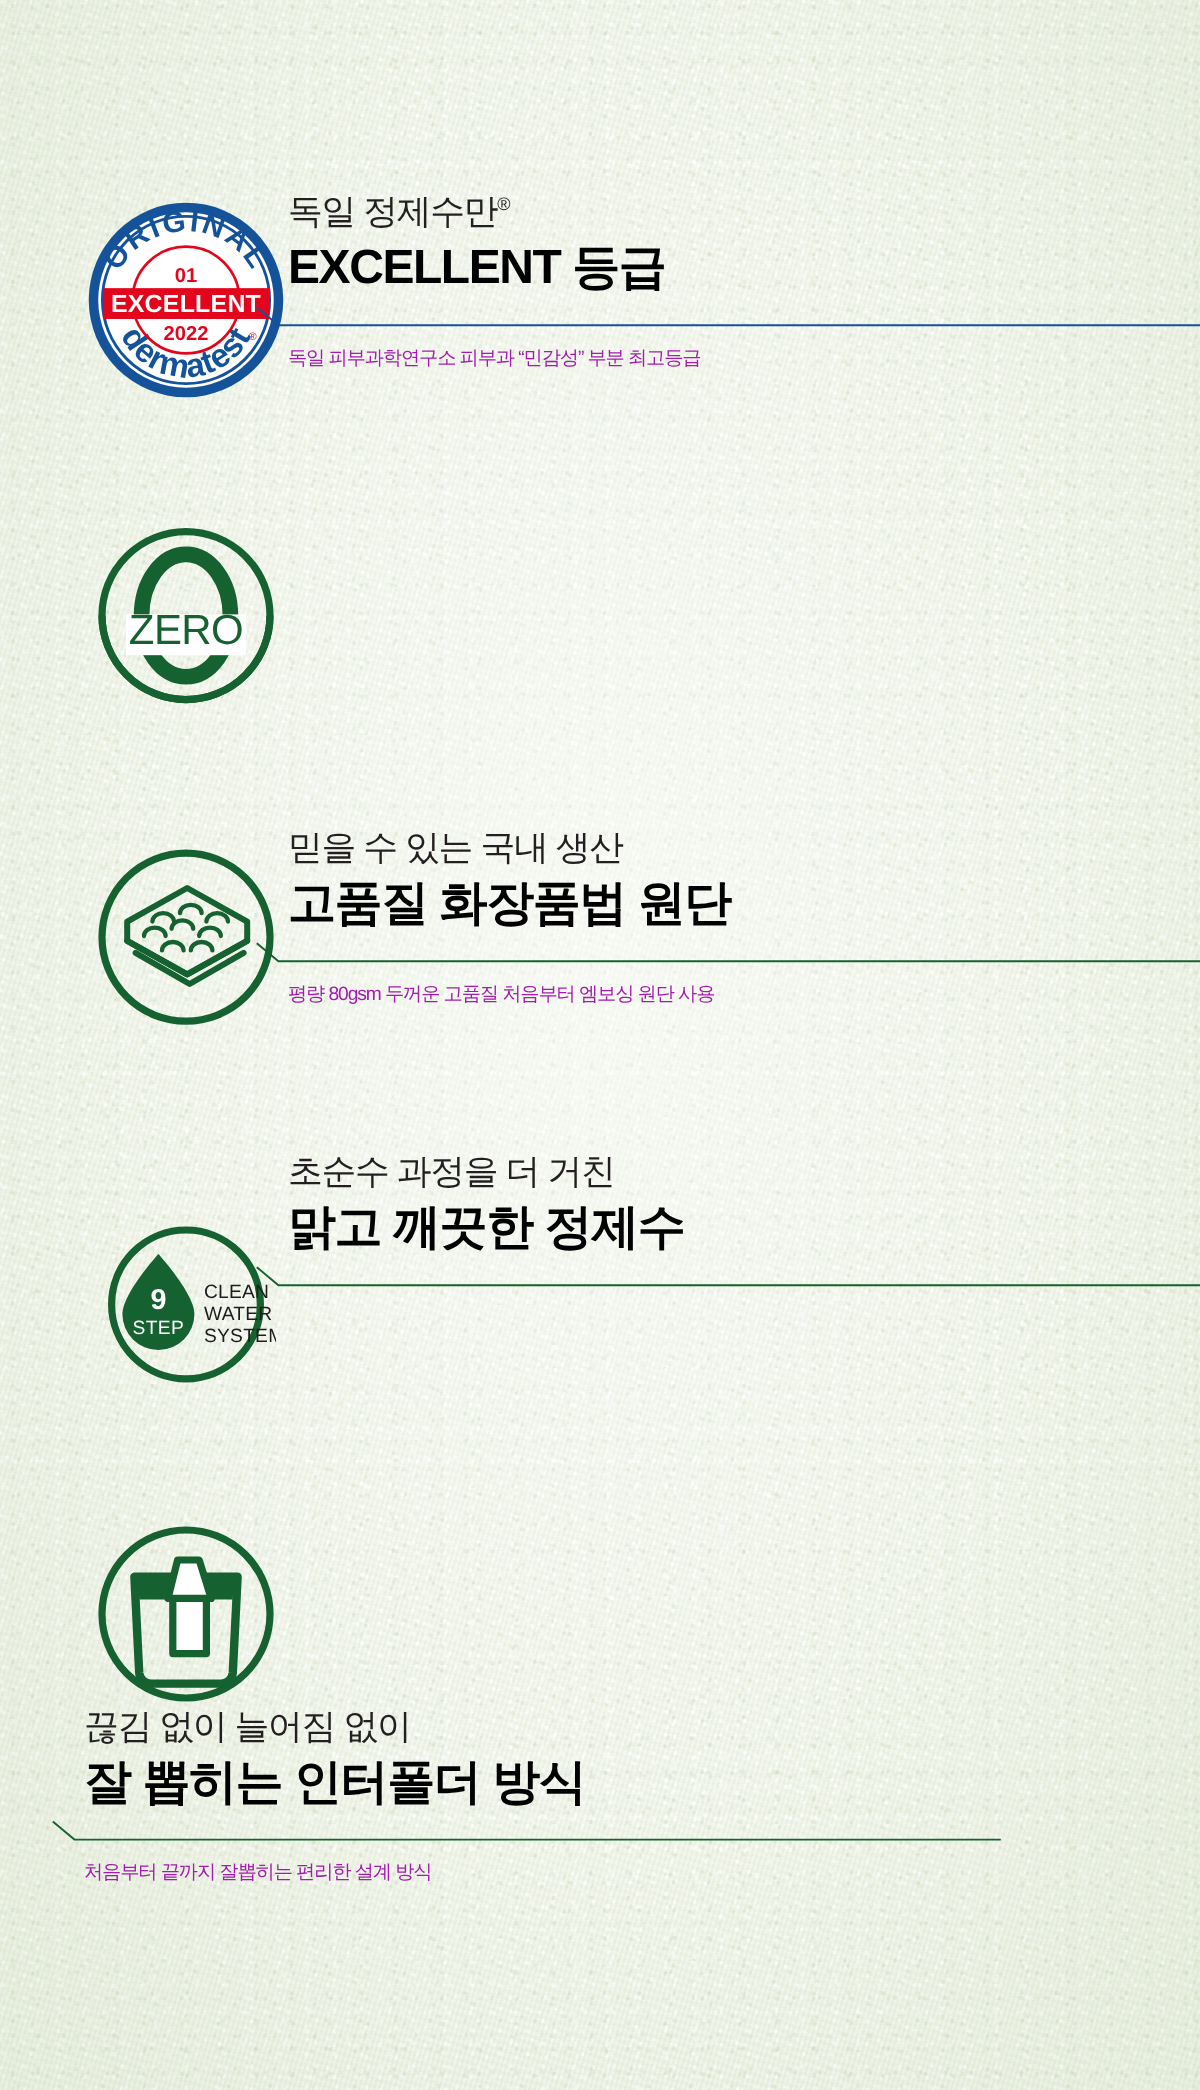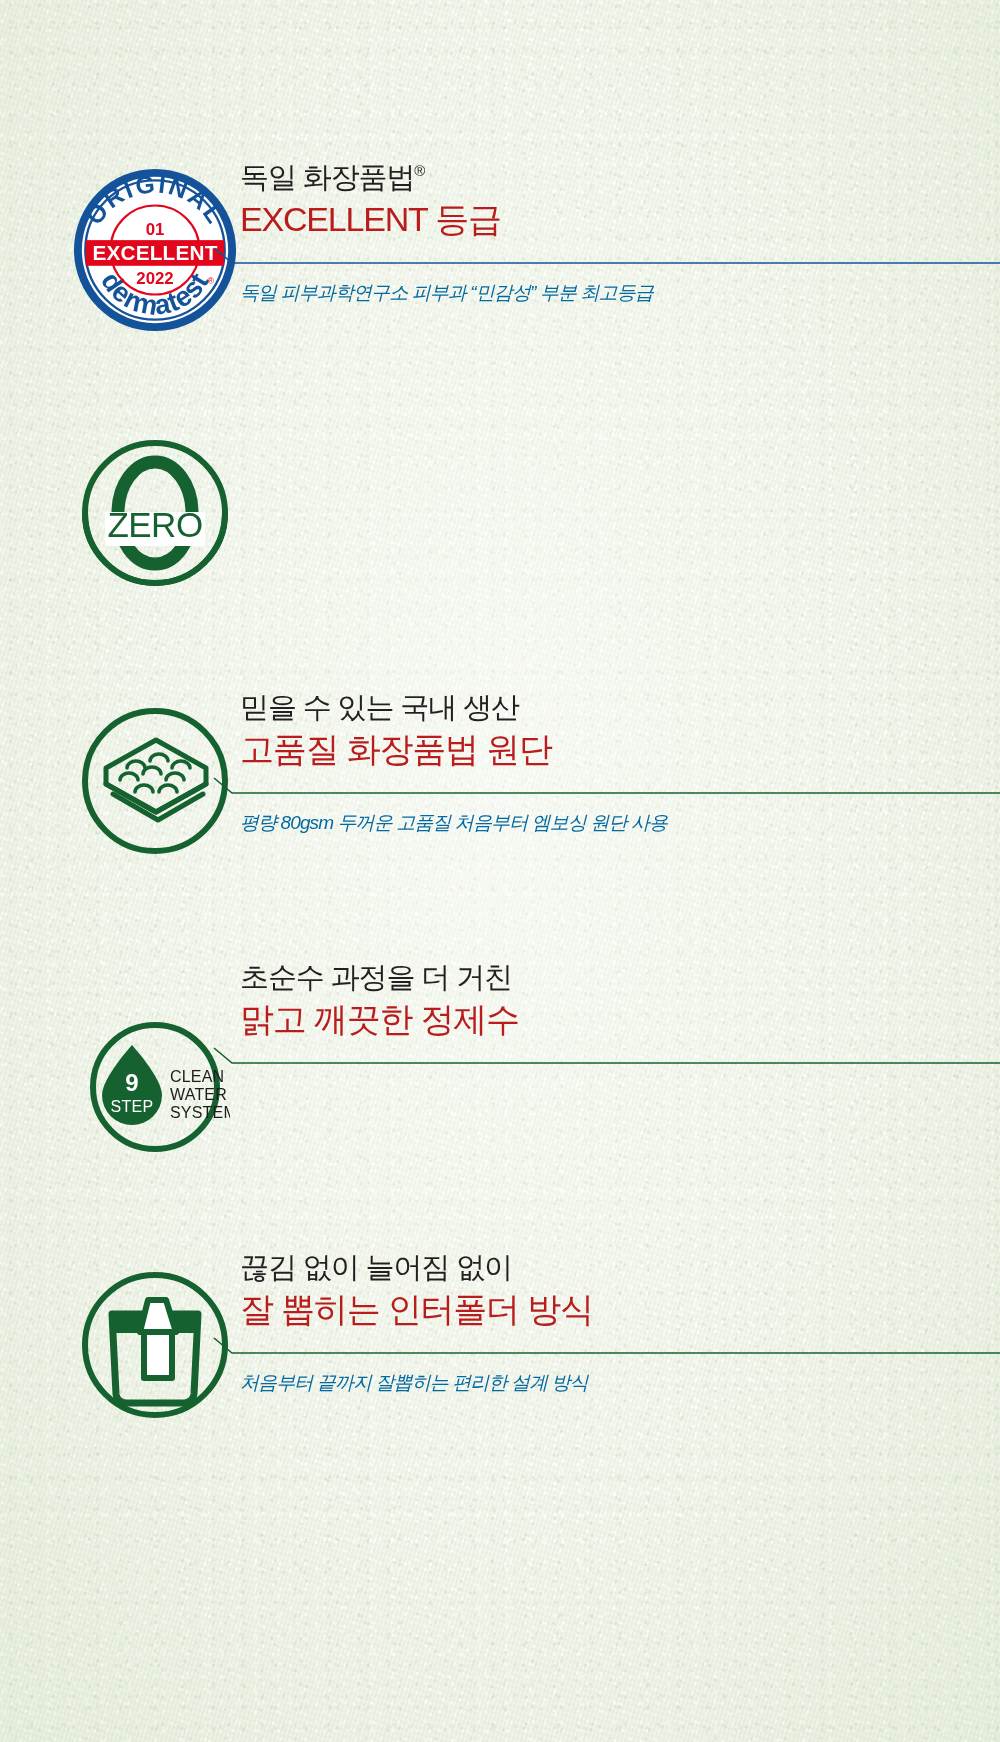--- a/index.html
+++ b/index.html
@@ -69,50 +69,49 @@
 
   .f-title-sm {
     font-size: 29px;
     font-weight: 500;
     color: #231f20;
     letter-spacing: -1.1px;
     line-height: 1.32;
     white-space: nowrap;
   }
   .f-title-lg {
-    font-size: 34px;
-    font-weight: 400;
-    color: #b91c1c;
+    font-size: 40px;
+    font-weight: 700;
+    color: #000000;
     letter-spacing: -1.2px;
     line-height: 1.30;
     white-space: nowrap;
     margin-top: 1px;
   }
   .reg { font-size: 15px; vertical-align: super; letter-spacing: 0; }
 
   .divider-wrap { position: relative; height: 22px; margin-top: 7px; }
   .divider-wrap svg { position: absolute; left: -26px; top: 0; overflow: visible; }
 
   .f-desc {
-    font-size: 19px;
+    font-size: 16px;
     font-weight: 400;
-    color: #0369a1;
+    color: #a21caf;
     letter-spacing: -0.9px;
     line-height: 1.48;
     margin-top: 9px;
     white-space: pre-line;
-    font-style: italic;
   }
 
   
   #feature-dermatest { top: 158px; left: 70px; width: 880px; }
   #feature-zero      { top: 424px; left: 70px; width: 880px; }
   #feature-fabric    { top: 688px; left: 70px; width: 880px; justify-content: flex-end; }
   #feature-water     { top: 958px; left: 70px; width: 880px; }
-  #feature-interfold { top: 1248px; left: 70px; width: 880px; }
+  #feature-interfold { top: 1248px; left: 70px; width: 880px; flex-direction: column; }
 
   #feature-dermatest .icon-slot { padding-top: 6px; }
   #feature-zero .icon-slot      { padding-top: 14px; }
   #feature-fabric .icon-slot    { padding-top: 18px; }
   #feature-water .icon-slot     { padding-top: 54px; }
   #feature-interfold .icon-slot { padding-top: 22px; }
 
   #feature-water .text-slot  { padding-top: 0; }
 
   .badge-svg, .icon-svg { display: block; }
@@ -147,21 +146,21 @@
         <path d="M 41 86 A 45 45 0 0 1 131 86" fill="none" stroke="#e3051b" stroke-width="2.2"></path>
         <path d="M 41 86 A 45 45 0 0 0 131 86" fill="none" stroke="#e3051b" stroke-width="2.2"></path>
         <text x="86" y="71" text-anchor="middle" font-family="'Liberation Sans',sans-serif" font-size="17" font-weight="700" fill="#e3051b">01</text>
         <rect x="16" y="76" width="140" height="26" fill="#e3051b"></rect>
         <text x="86" y="96" text-anchor="middle" font-family="'Liberation Sans',sans-serif" font-size="21" font-weight="700" fill="#ffffff" letter-spacing="0.2">EXCELLENT</text>
         <text x="86" y="120" text-anchor="middle" font-family="'Liberation Sans',sans-serif" font-size="17" font-weight="700" fill="#e3051b">2022</text>
         <text x="139" y="120" font-family="'Liberation Sans',sans-serif" font-size="9" fill="#e3051b">®</text>
       </svg>
     </div>
     <div class="text-slot">
-      <div class="f-title-sm"><span>독일 화장품법</span><span class="reg">®</span></div>
+      <div class="f-title-sm"><span>독일 정제수만</span><span class="reg">®</span></div>
       <div class="f-title-lg">EXCELLENT 등급</div>
       <div class="divider-wrap">
         <svg width="790" height="22" viewBox="0 0 790 22">
           <path d="M 0 0 L 18 15 L 790 15" fill="none" stroke="#14539a" stroke-width="1.6"></path>
         </svg>
       </div>
       <div class="f-desc">독일 피부과학연구소 피부과 “민감성” 부분 최고등급</div>
     </div>
   </section>
 

